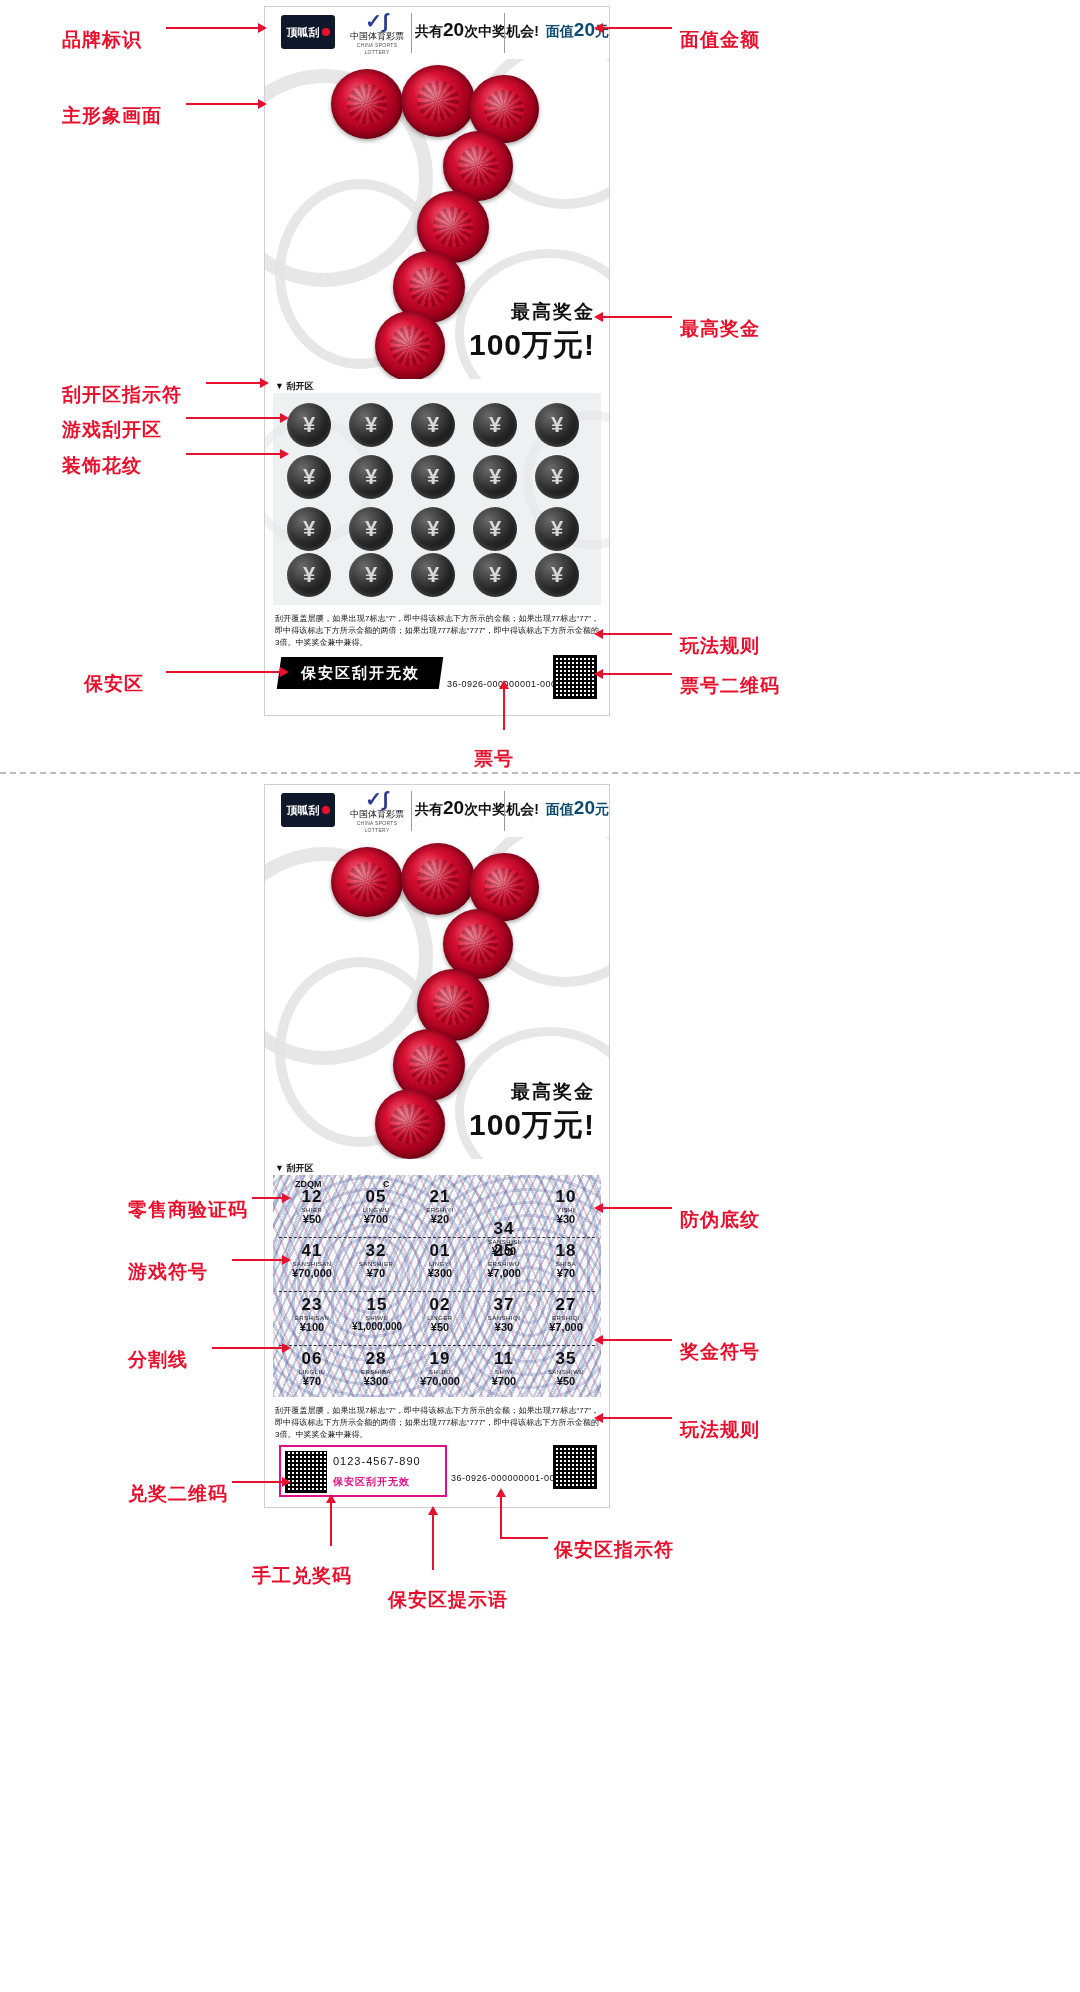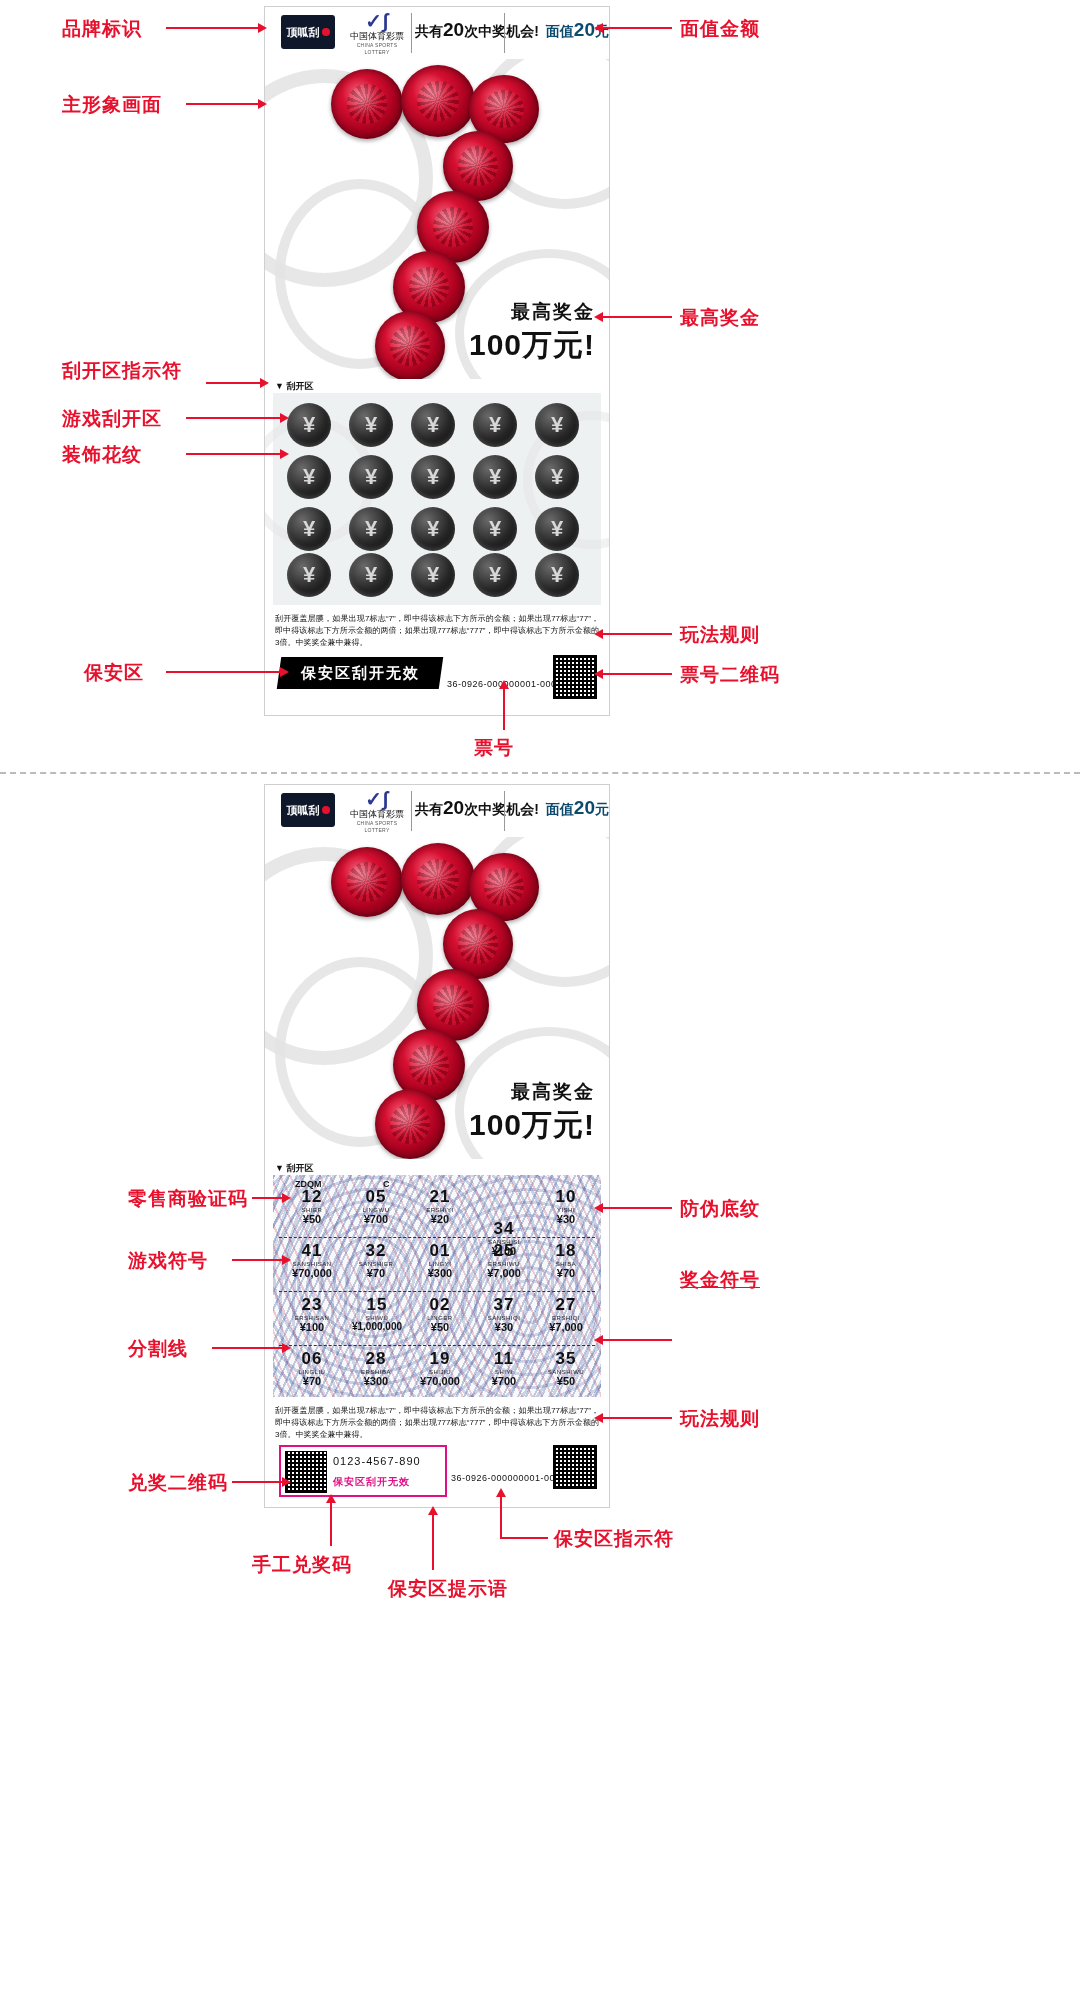--- a/index.html
+++ b/index.html
@@ -1,20 +1,20 @@
 <!DOCTYPE html>
 <html><head>
 <meta charset="utf-8">
 <style>
   html,body{margin:0;padding:0;background:#ffffff;}
   body{width:1080px;height:1992px;font-family:"Liberation Sans",sans-serif;position:relative;overflow:hidden;}
   .stage{position:absolute;left:0;top:0;width:1080px;height:1992px;}
 
   
-  .anno{position:absolute;color:#e8112d;font-weight:bold;font-size:19px;letter-spacing:1px;white-space:nowrap;}
+  .anno{position:absolute;color:#e8112d;font-weight:bold;font-size:19px;letter-spacing:1px;white-space:nowrap;margin-top:11px;}
   .lead{position:absolute;background:#e8112d;}
   .lead.h{height:2px;}
   .lead.v{width:2px;}
   .arrow{position:absolute;width:0;height:0;}
   .arrow.left{border-top:5px solid transparent;border-bottom:5px solid transparent;border-right:9px solid #e8112d;}
   .arrow.right{border-top:5px solid transparent;border-bottom:5px solid transparent;border-left:9px solid #e8112d;}
   .arrow.up{border-left:5px solid transparent;border-right:5px solid transparent;border-bottom:9px solid #e8112d;}
 
   .divider{position:absolute;left:0;width:1080px;height:0;border-top:2px dashed #bbbbbb;}
 
@@ -179,21 +179,21 @@
   <div class="arrow right" style="left:258px;top:99px;"></div>
 
   <div class="anno" style="left:680px;top:16px;font-family:Liberation Mono, monospace;">面值金额</div>
   <div class="lead h" style="left:598px;top:27px;width:74px;"></div>
   <div class="arrow left" style="left:594px;top:23px;"></div>
 
   <div class="anno" style="left:680px;top:305px;">最高奖金</div>
   <div class="lead h" style="left:598px;top:316px;width:74px;"></div>
   <div class="arrow left" style="left:594px;top:312px;"></div>
 
-  <div class="anno" style="left:62px;top:358px;">刮开区指示符</div>
+  <div class="anno" style="left:62px;top:371px;">刮开区指示符</div>
   <div class="lead h" style="left:206px;top:382px;width:56px;"></div>
   <div class="arrow right" style="left:260px;top:378px;"></div>
 
   <div class="anno" style="left:62px;top:406px;">游戏刮开区</div>
   <div class="lead h" style="left:186px;top:417px;width:96px;"></div>
   <div class="arrow right" style="left:280px;top:413px;"></div>
 
   <div class="anno" style="left:62px;top:442px;">装饰花纹</div>
   <div class="lead h" style="left:186px;top:453px;width:96px;"></div>
   <div class="arrow right" style="left:280px;top:449px;"></div>
@@ -402,21 +402,21 @@
   <div class="arrow right" style="left:282px;top:1343px;"></div>
 
   <div class="anno" style="left:128px;top:1470px;">兑奖二维码</div>
   <div class="lead h" style="left:232px;top:1481px;width:52px;"></div>
   <div class="arrow right" style="left:282px;top:1477px;"></div>
 
   <div class="anno" style="left:680px;top:1196px;">防伪底纹</div>
   <div class="lead h" style="left:598px;top:1207px;width:74px;"></div>
   <div class="arrow left" style="left:594px;top:1203px;"></div>
 
-  <div class="anno" style="left:680px;top:1267px;text-decoration:underline;">奖金符号</div>
+  <div class="anno" style="left:680px;top:1328px;">奖金符号</div>
   <div class="lead h" style="left:598px;top:1339px;width:74px;"></div>
   <div class="arrow left" style="left:594px;top:1335px;"></div>
 
   <div class="anno" style="left:680px;top:1406px;">玩法规则</div>
   <div class="lead h" style="left:598px;top:1417px;width:74px;"></div>
   <div class="arrow left" style="left:594px;top:1413px;"></div>
 
   <div class="anno" style="left:252px;top:1552px;">手工兑奖码</div>
   <div class="lead v" style="left:330px;top:1498px;height:48px;"></div>
   <div class="arrow up" style="left:326px;top:1494px;"></div>

